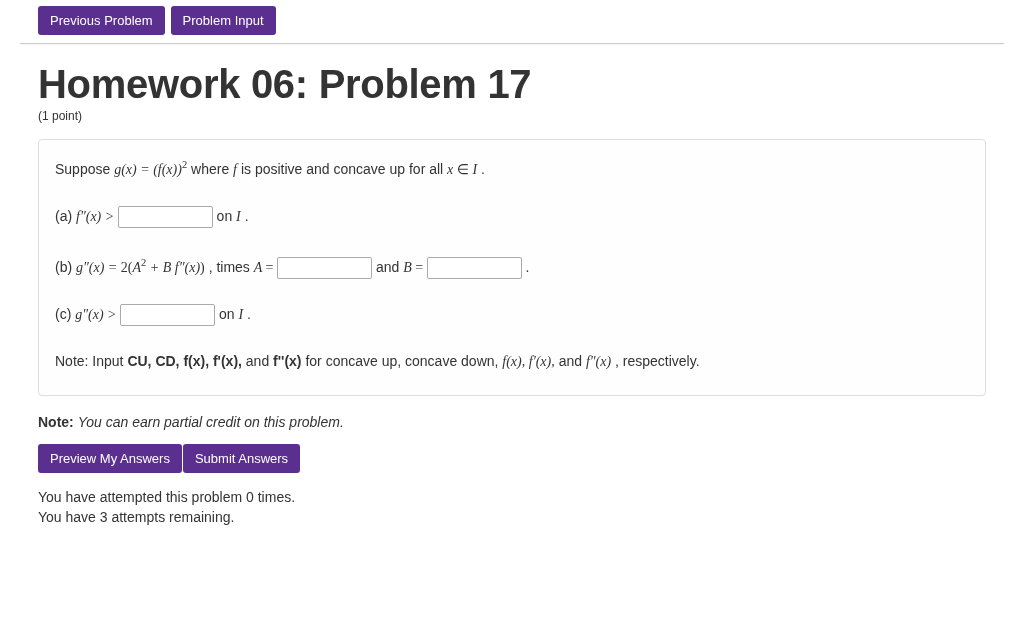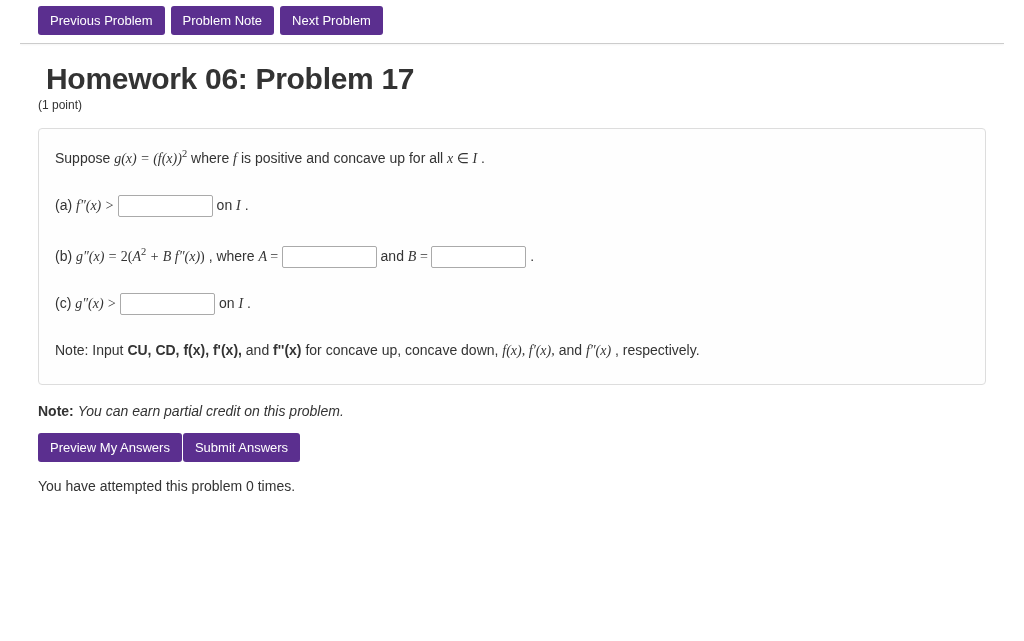--- a/index.html
+++ b/index.html
@@ -31,23 +31,23 @@
     .divider {
       border: none;
       border-top: 1px solid #ccc;
       margin: 0 0 18px 0;
       box-shadow: 0 1px 2px rgba(0,0,0,0.06);
     }
     .content {
       padding: 0 18px;
     }
     h1.title {
-      font-size: 30px;
+      font-size: 40px;
       font-weight: 800;
-      margin: 12px 0 2px 8px;
+      margin: 12px 0 2px 0;
       letter-spacing: -0.3px;
     }
     .points {
       font-size: 12px;
       font-weight: 400;
       margin-bottom: 16px;
     }
     .problem-box {
       border: 1px solid #ddd;
       border-radius: 4px;
@@ -84,22 +84,21 @@
       margin-bottom: 16px;
     }
     .attempt-line { margin: 4px 0; }
     .bold { font-weight: 700; }
   </style>
 </head>
 <body>
 
 <div class="nav-row">
   <button class="btn">Previous Problem</button>
-  <button class="btn">Problem Note</button>
-  <button class="btn">Next Problem</button>
+  <button class="btn">Problem Input</button>
 </div>
 <hr class="divider">
 
 <div class="content">
 
   <h1 class="title">Homework 06: Problem 17</h1>
   <div class="points">(1 point)</div>
 
   <div class="problem-box">
 
@@ -118,21 +117,21 @@
       <span class="math">f″(x) &gt; </span>
       <input class="ans-input" type="text" style="">
       <span> on </span>
       <span class="math">I</span>
       <span>.</span>
     </div>
 
     <div class="prow">
       <span>(b) </span>
       <span class="math">g″(x) = <span class="rm">2(</span>A<sup>2</sup> + B f″(x)<span class="rm">)</span></span>
-      <span>, where </span>
+      <span>, times </span>
       <span class="math">A <span class="rm">=</span> </span>
       <input class="ans-input" type="text" style="">
       <span> and </span>
       <span class="math">B <span class="rm">=</span> </span>
       <input class="ans-input" type="text" style="">
       <span> .</span>
     </div>
 
     <div class="prow">
       <span>(c) </span>
@@ -162,14 +161,15 @@
     <b>Note:</b>
     <span class="em"> You can earn partial credit on this problem.</span>
   </div>
 
   <div class="action-row">
     <button class="btn">Preview My Answers</button>
     <button class="btn">Submit Answers</button>
   </div>
 
   <div class="attempt-line">You have attempted this problem 0 times.</div>
+  <div class="attempt-line">You have 3 attempts remaining.</div>
 
 </div>
 
 </body></html>

